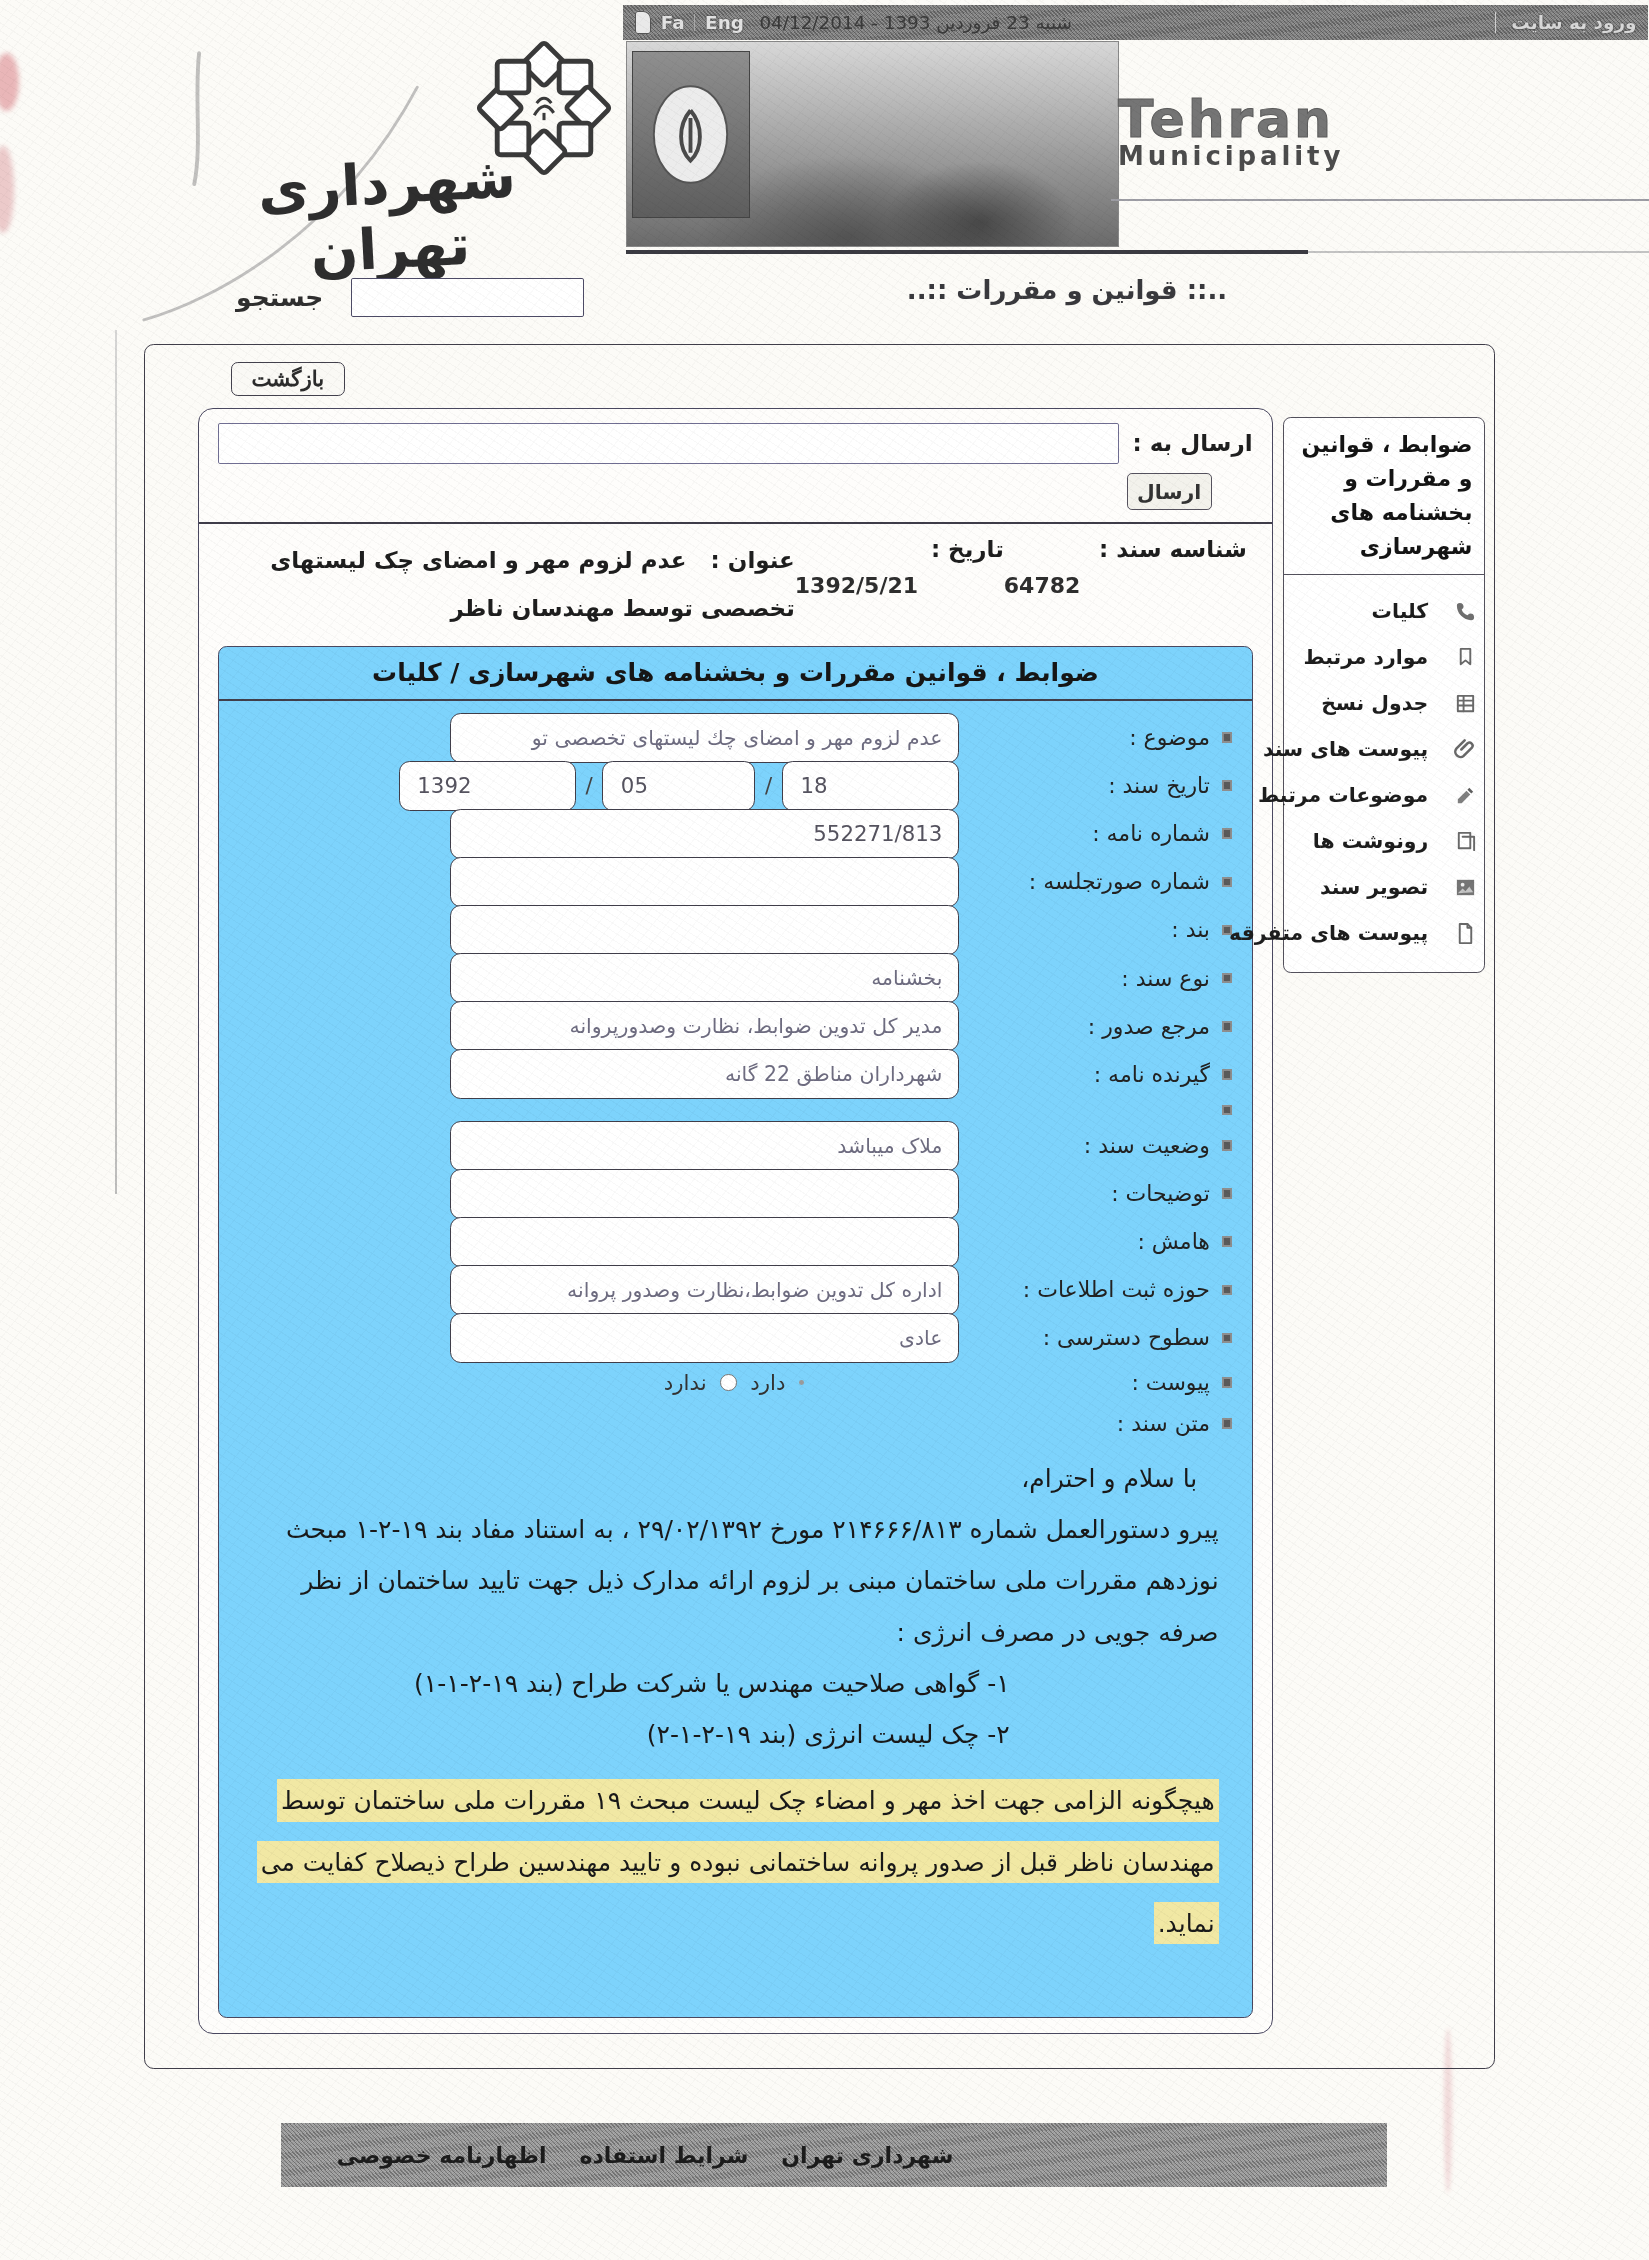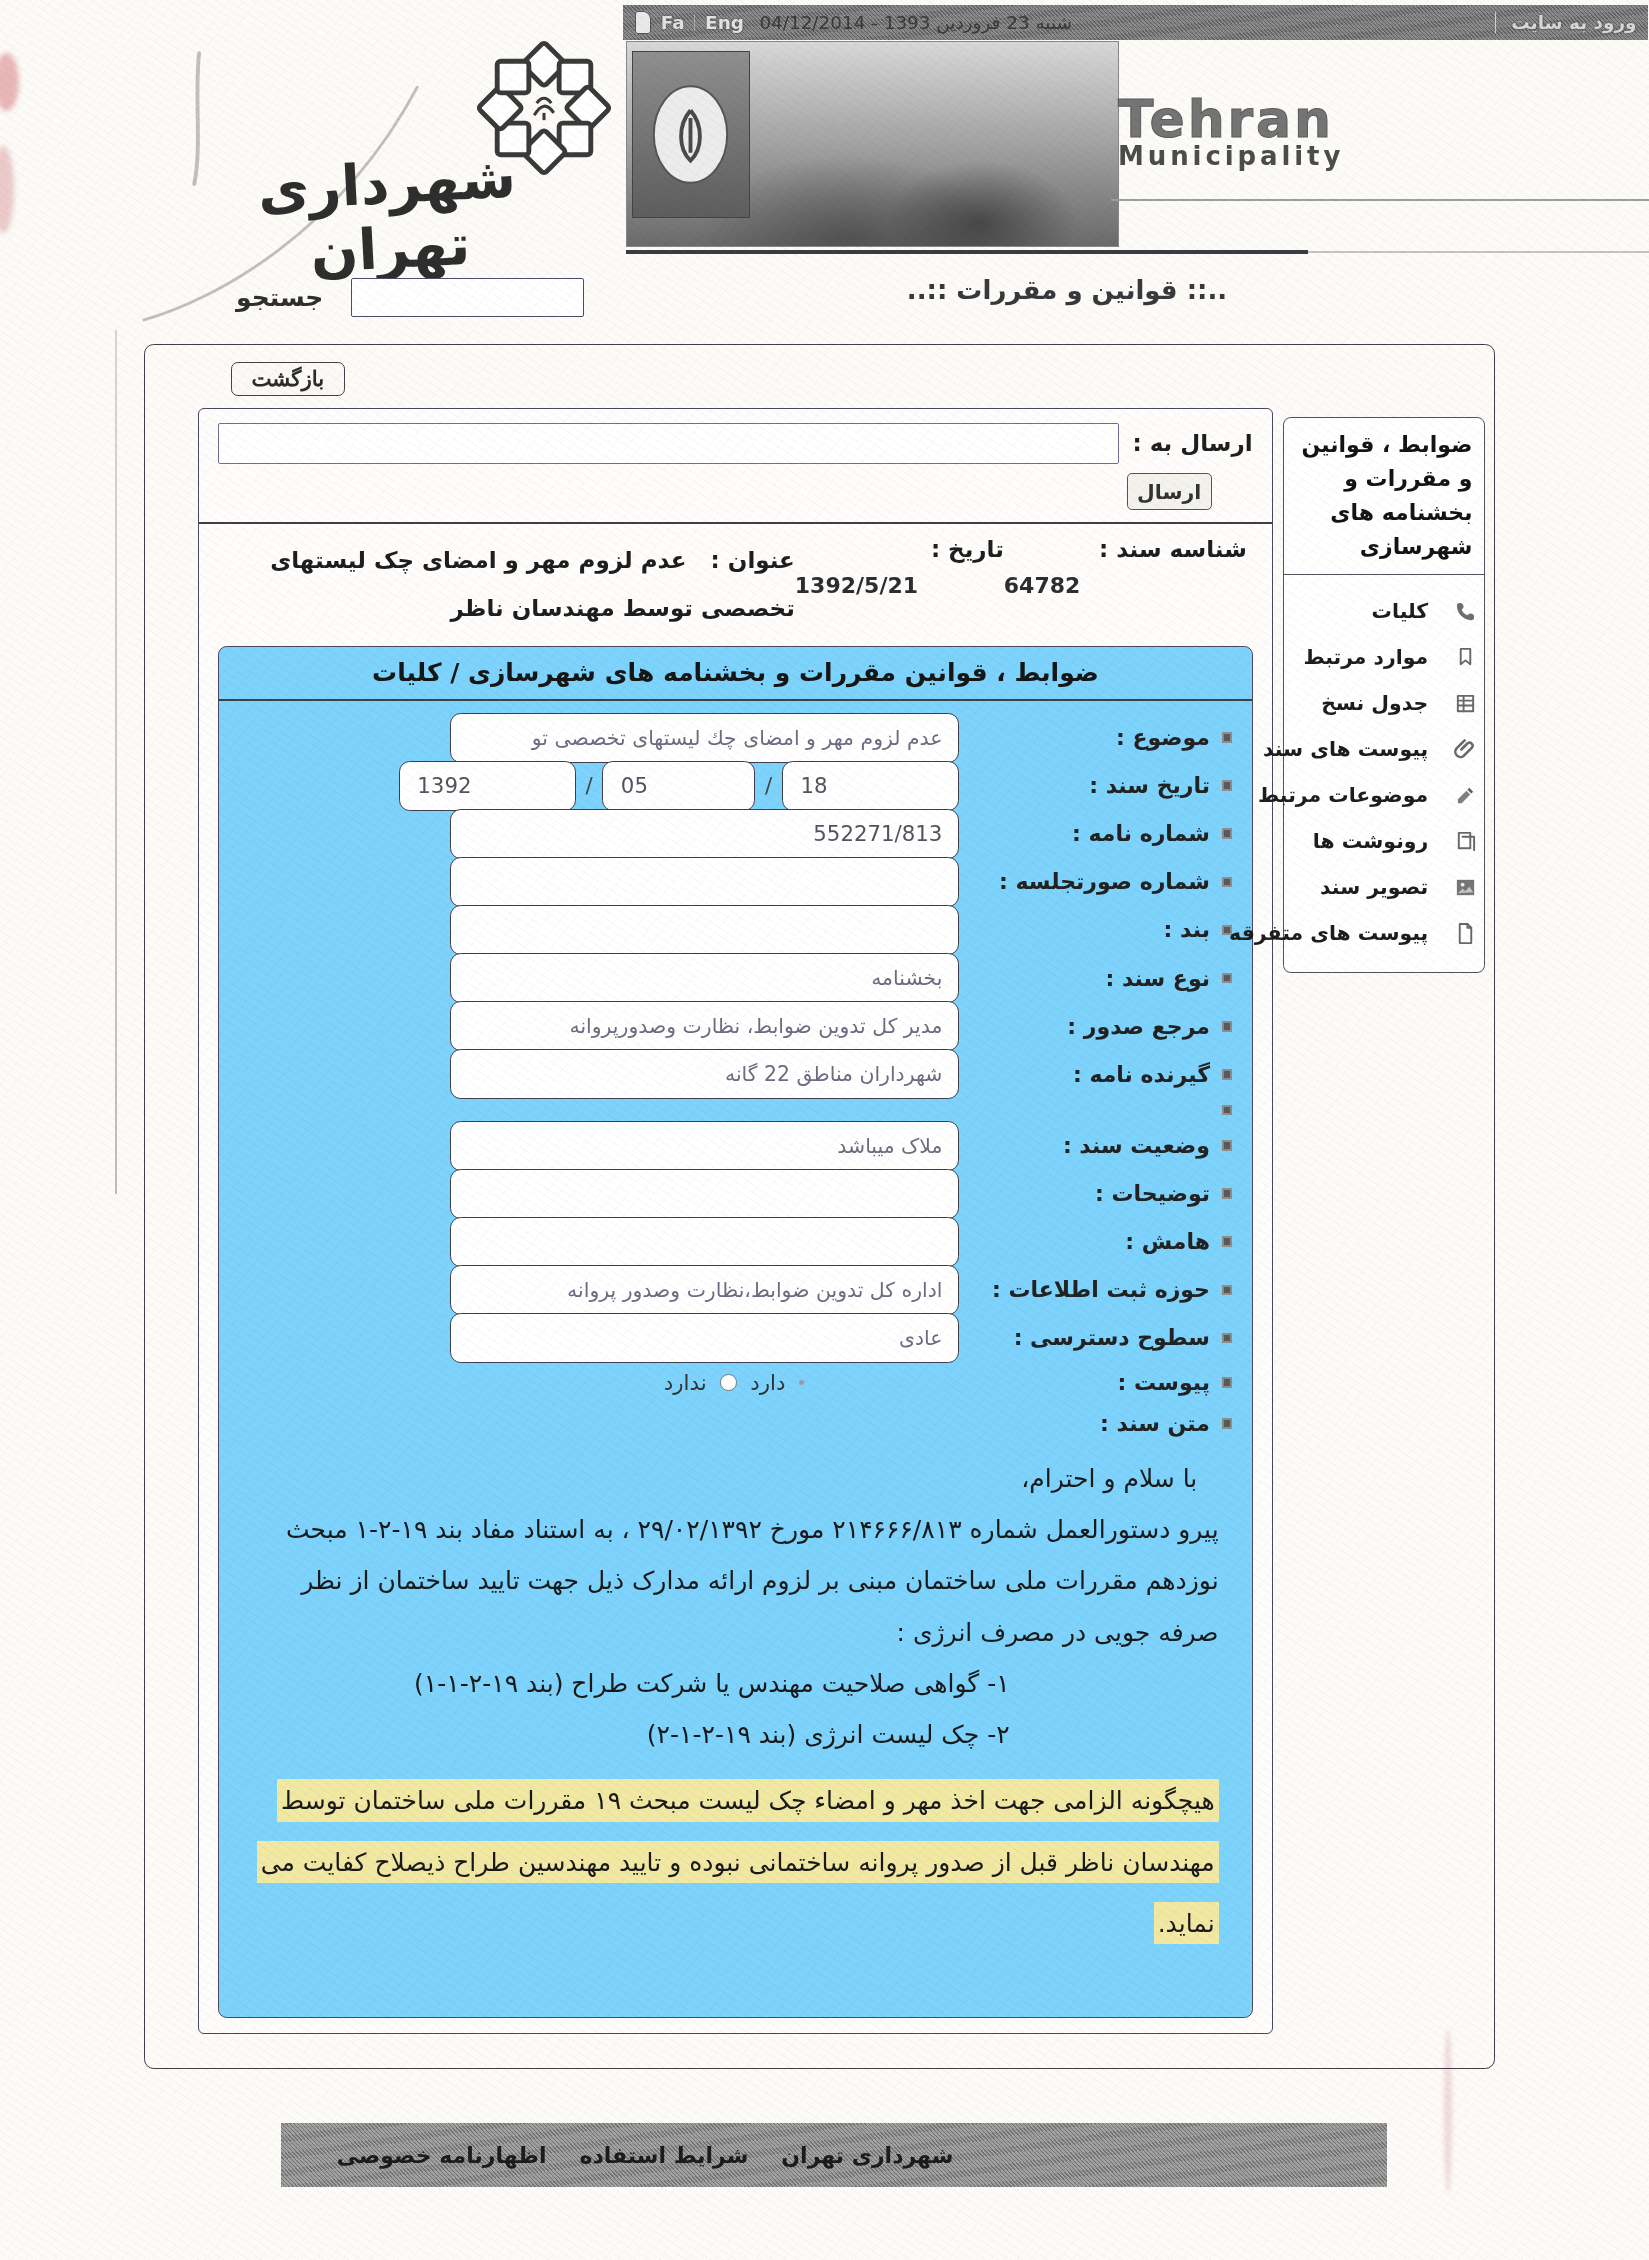--- a/index.html
+++ b/index.html
@@ -43,21 +43,21 @@
   .search-input{position:absolute;left:351px;top:278px;width:233px;height:39px;border:1.9px solid #4d4b66;
         background:#fff;box-sizing:border-box;border-radius:1.9px;}
   .breadcrumb{position:absolute;left:873px;top:275px;width:388px;text-align:center;font-size:26px;font-weight:bold;
         color:#39393d;direction:rtl;}
   
   .outer-frame{position:absolute;left:144px;top:344px;width:1351px;height:1725px;border:1.9px solid #403e4a;
         border-radius:9.7px;box-sizing:border-box;}
   .back-btn{position:absolute;left:231px;top:362px;padding:2.9px 19.4px;border:1.9px solid #43414d;border-radius:6.8px;
         background:#faf9f5;font-size:21.3px;font-weight:bold;color:#2c2c2c;direction:rtl;}
   .doc-panel{position:absolute;left:198px;top:408px;width:1075px;height:1626px;border:1.9px solid #4a4860;
-        border-radius:6px;box-sizing:border-box;background:rgba(255,255,255,.55);padding:13.6px 19.4px 15.5px;
+        border-radius:15px;box-sizing:border-box;background:rgba(255,255,255,.55);padding:13.6px 19.4px 15.5px;
         direction:rtl;display:flex;flex-direction:column;}
   .send-row{display:flex;align-items:center;gap:13.6px;}
   .send-label{font-size:23px;font-weight:bold;color:#1f1f1f;white-space:nowrap;}
   .send-input{flex:1;height:41px;border:1.9px solid #706e92;background:#fff;box-sizing:border-box;border-radius:1.9px;}
   .send-btn{width:85px;height:37px;margin:9.7px 41px 0 0;border:1.9px solid #55525e;border-radius:4.9px;background:#f3f2ec;
         font-size:20.4px;font-weight:bold;color:#333;font-family:inherit;}
   .panel-divider{border:none;border-top:2.9px solid #3f3d49;margin:11.6px -19.4px 7.8px;}
   .info-row{display:flex;padding:3.9px 5.8px 7.8px;direction:rtl;}
   .info-col{display:flex;flex-direction:column;gap:11.6px;}
   .info-label{font-size:23px;font-weight:bold;color:#1e1e1e;}
@@ -66,21 +66,21 @@
   .info-title{font-size:23px;font-weight:bold;line-height:2.1;color:#1e1e1e;}
   .sub-panel{flex:1;margin-top:5.8px;border:1.9px solid #4a4860;border-radius:8.7px;overflow:hidden;
         display:flex;flex-direction:column;background:#7dd3fc;}
   .section-title{text-align:center;font-size:25px;font-weight:bold;color:#161616;padding:11.6px 5.8px;
         border-bottom:2.9px solid #413f4b;}
   
   .form-area{padding:11.6px 9.7px 3.9px;}
   .frow{display:flex;align-items:center;direction:rtl;margin-bottom:-1.9px;}
   .flabel{width:283px;display:flex;align-items:center;gap:11.6px;padding-right:9.7px;box-sizing:border-box;}
   .bullet{width:10.7px;height:10.7px;background:#5a5a5a;box-shadow:inset 0 0 0 1.9px #8e8e8e;flex:none;}
-  .flabel span.t{font-size:22px;font-weight:bold;color:#222;white-space:nowrap;}
+  .flabel span.t{font-size:22px;font-weight:normal;color:#222;white-space:nowrap;}
   .fbox{width:509px;height:50px;border:1.9px solid #403e4a;border-radius:10.7px;background:#fff;box-sizing:border-box;
         display:flex;align-items:center;padding:0 15.5px;overflow:hidden;}
   .fbox .v{font-size:20.4px;color:#6e6c80;white-space:nowrap;}
   .fctl-date{width:636px;display:flex;align-items:center;gap:9.7px;direction:rtl;}
   .dbox{height:50px;border:1.9px solid #403e4a;border-radius:10.7px;background:#fff;box-sizing:border-box;
         display:flex;align-items:center;justify-content:flex-end;padding:0 17.5px;font-size:21.3px;color:#55535f;}
   .dbox.d1{width:177px;} .dbox.d2{width:153px;} .dbox.d3{width:177px;}
   .dsep{font-size:21.3px;color:#444;}
   .frow.mini{height:25px;}
   .frow.plain{height:43px;}

